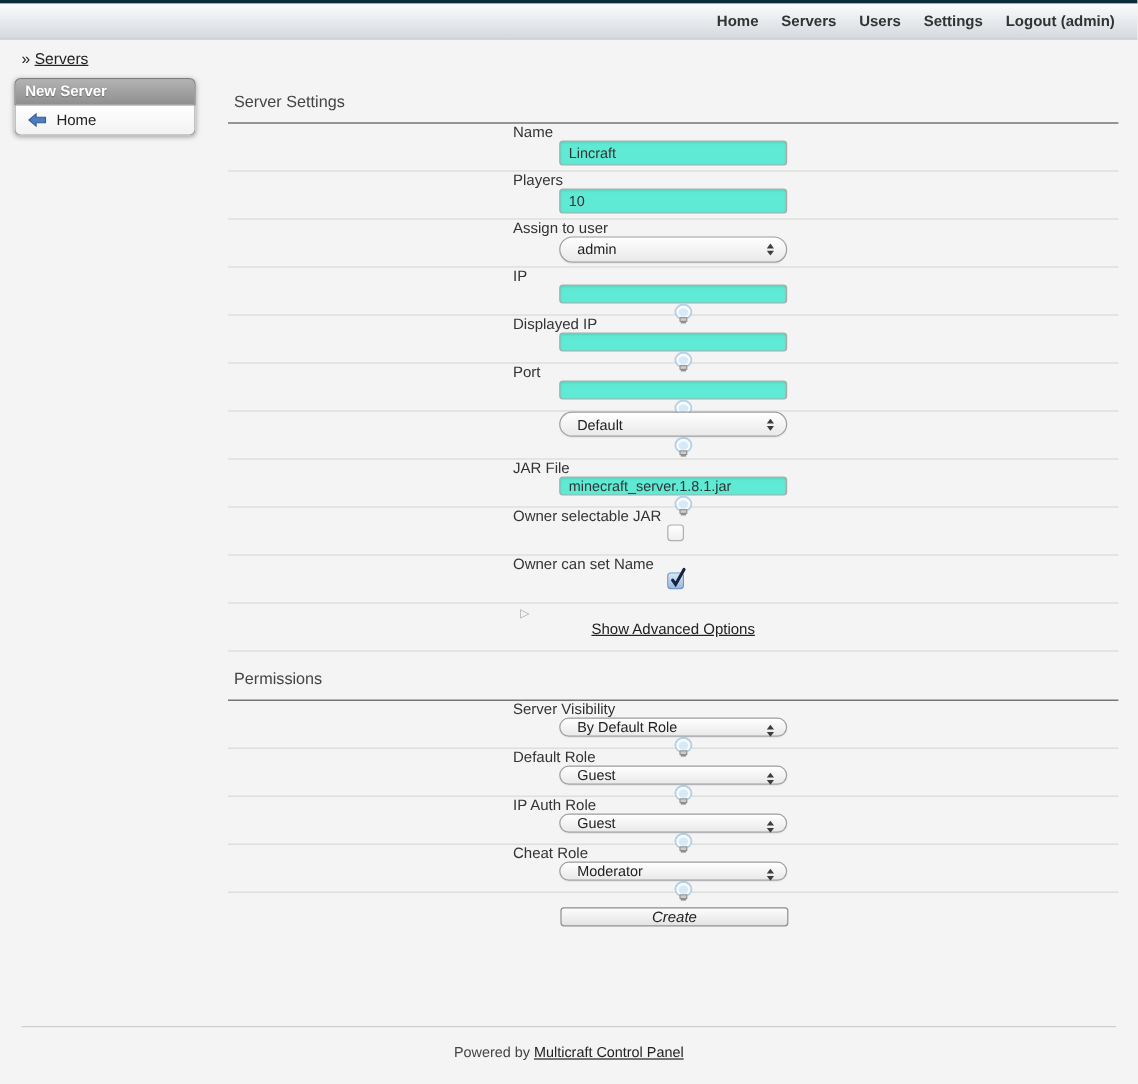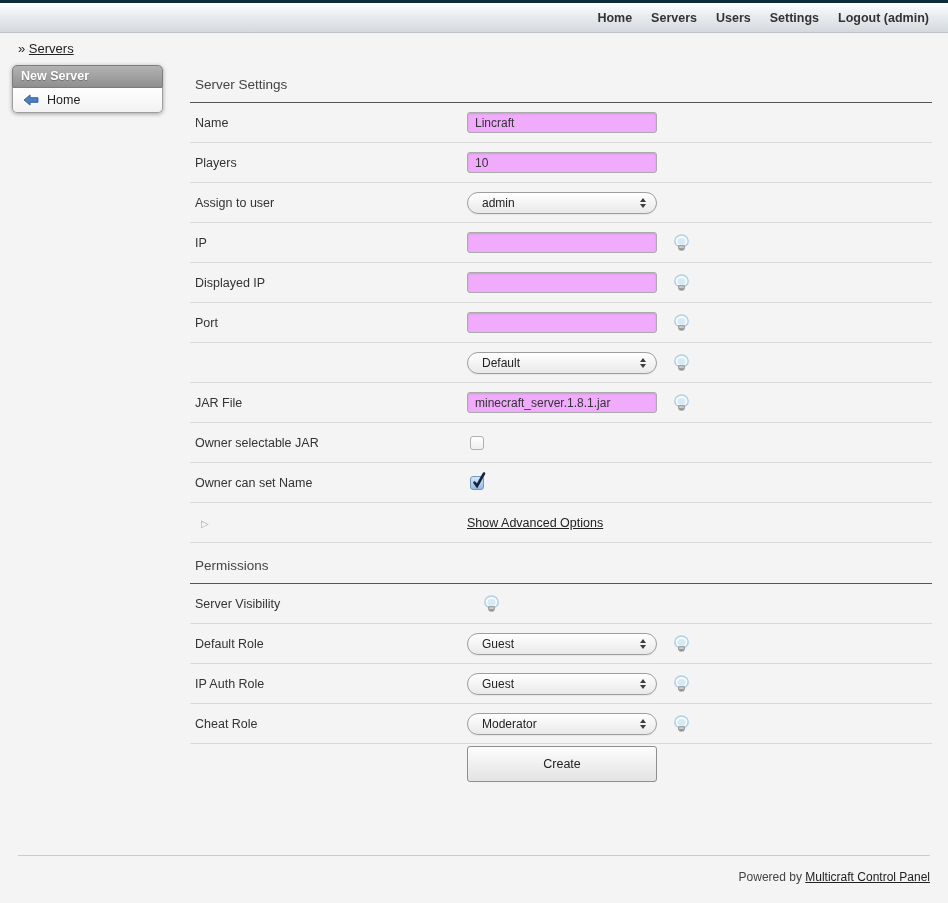--- a/index.html
+++ b/index.html
@@ -9,38 +9,38 @@
   .navbar { height:30px; background:linear-gradient(#fbfcfd,#d4d9de); border-bottom:1px solid #bcc1c6; display:flex; align-items:center; padding-left:28px;justify-content:flex-end; }
   .nav-item { font-size:12.5px; font-weight:bold; color:#333; margin-right:19px; cursor:pointer; }
   .breadcrumb { position:absolute; left:18px; top:41px; font-size:13px; color:#222; }
   .breadcrumb a { color:#222; text-decoration:underline; }
   .sidebar { position:absolute; left:12px; top:65px; width:151px; border-radius:5px; box-shadow:0 1px 4px rgba(0,0,0,0.35); }
   .sidebar-header { height:23px; background:linear-gradient(#b3b3b3,#8f8f8f); border:1px solid #7e7e7e; border-radius:5px 5px 0 0; color:#fff; font-weight:bold; font-size:12.5px; line-height:21px; padding-left:8px; text-shadow:0 1px 1px rgba(0,0,0,0.3); }
   .sidebar-body { height:25px; background:linear-gradient(#ffffff,#f2f2f2); border:1px solid #9e9e9e; border-top:none; border-radius:0 0 5px 5px; display:flex; align-items:center; padding-left:10px; }
   .back-label { font-size:12.5px; color:#222; margin-left:8px; }
   .content { position:absolute; left:190px; top:70px; width:742px; }
   .section-heading { font-size:13.5px; color:#444; padding:7px 0 10px 5px; border-bottom:1px solid #555; }
-  .frow { height:40px; display:flex; align-items:center; border-bottom:1px solid #d9d9d9; }
+  .frow { height:40px; display:flex; align-items:center; border-bottom:1px solid #d9d9d9;flex-direction:column; }
   .frow-label { width:277px; padding-left:5px; font-size:12.5px; color:#333; }
-  .tinput { width:190px; height:21px; border:1px solid #ababab; border-radius:3px; background:#f0abfc; box-shadow:inset 0 1px 2px rgba(0,0,0,0.12); font-family:"Liberation Sans",sans-serif; font-size:12px; color:#333; padding:0 7px; outline:none; }
+  .tinput { width:190px; height:21px; border:1px solid #ababab; border-radius:3px; background:#5eead4; box-shadow:inset 0 1px 2px rgba(0,0,0,0.12); font-family:"Liberation Sans",sans-serif; font-size:12px; color:#333; padding:0 7px; outline:none; }
   .sel { width:190px; height:22px; border:1px solid #9e9e9e; border-radius:11px; background:linear-gradient(#ffffff,#e9e9e9); box-shadow:0 1px 1px rgba(0,0,0,0.06); display:flex; align-items:center; position:relative; cursor:pointer; }
   .sel-text { font-size:12px; color:#222; padding-left:14px; }
   .sel-arrows { position:absolute; right:10px; top:5px; display:flex; flex-direction:column; gap:2px; }
   .arr-up { width:0; height:0; border-left:3.5px solid transparent; border-right:3.5px solid transparent; border-bottom:4.5px solid #3c3c3c; }
   .arr-dn { width:0; height:0; border-left:3.5px solid transparent; border-right:3.5px solid transparent; border-top:4.5px solid #3c3c3c; }
   .bulb { margin-left:16px; display:inline-block; height:18px; }
   .checkbox { width:14px; height:14px; border:1px solid #b0b0b0; border-radius:3px; background:linear-gradient(#ffffff,#efefef); margin-left:3px; position:relative; cursor:pointer; }
   .checkbox.checked { border-color:#7295c1; background:linear-gradient(#d7e6f8,#94b9e4); }
   .checkbox .checkmark { position:absolute; left:-1px; top:-8px; }
   .disc-triangle { font-size:10px; color:#a8a8a8; margin-left:6px; }
   .adv-link { font-size:12.5px; color:#222; text-decoration:underline; cursor:pointer; }
   .perm-heading { margin-top:8px; }
   .create-row { height:40px; display:flex; align-items:center; }
-  .create-btn { width:190px; height:36px; margin-left:277px; border:1px solid #8e8e8e; border-radius:3px; background:linear-gradient(#fdfdfd,#e3e3e3); font-family:"Liberation Sans",sans-serif; font-size:12.5px; color:#222; cursor:pointer; }
-  .footer { position:absolute; left:18px; top:855px; width:912px; border-top:1px solid #cccccc; text-align:right; padding-top:14px; font-size:12px; color:#444; }
+  .create-btn { width:190px; height:16px; margin-left:277px; border:1px solid #8e8e8e; border-radius:3px; background:linear-gradient(#fdfdfd,#e3e3e3); font-family:"Liberation Sans",sans-serif; font-size:12.5px; color:#222; cursor:pointer;font-style:italic; }
+  .footer { position:absolute; left:18px; top:855px; width:912px; border-top:1px solid #cccccc; text-align:center; padding-top:14px; font-size:12px; color:#444; }
   .footer a { color:#222; text-decoration:underline; }
 </style>
 </head>
 <body>
 
 <div class="top-line"></div>
 <div class="navbar">
   <span class="nav-item">Home</span>
   <span class="nav-item">Servers</span>
   <span class="nav-item">Users</span>
@@ -154,20 +154,27 @@
   </div>
   <div class="frow">
     <div class="frow-label"><span class="disc-triangle">▷</span></div>
     <a class="adv-link">Show Advanced Options</a>
   </div>
 
   <div class="section-heading perm-heading">Permissions</div>
 
   <div class="frow">
     <div class="frow-label">Server Visibility</div>
+    <div class="sel">
+      <span class="sel-text">By Default Role</span>
+      <span class="sel-arrows">
+          <span class="arr-up"></span>
+          <span class="arr-dn"></span>
+        </span>
+    </div>
     <span class="bulb"><svg width="17" height="18" viewBox="0 0 17 18">
           <ellipse cx="8.5" cy="7" rx="6.7" ry="6.1" fill="#f7fbfd" stroke="#b0d0e7" stroke-width="1.5"></ellipse>
           <ellipse cx="8.5" cy="7.4" rx="4" ry="3.4" fill="#d6e9f5"></ellipse>
           <rect x="5.7" y="11.7" width="5.6" height="3.1" fill="#cccccc" stroke="#8e8e8e" stroke-width="0.9"></rect>
           <rect x="6.3" y="14.8" width="4.4" height="1.7" fill="#8f8f8f"></rect>
         </svg></span>
   </div>
   <div class="frow">
     <div class="frow-label">Default Role</div>
     <div class="sel">

